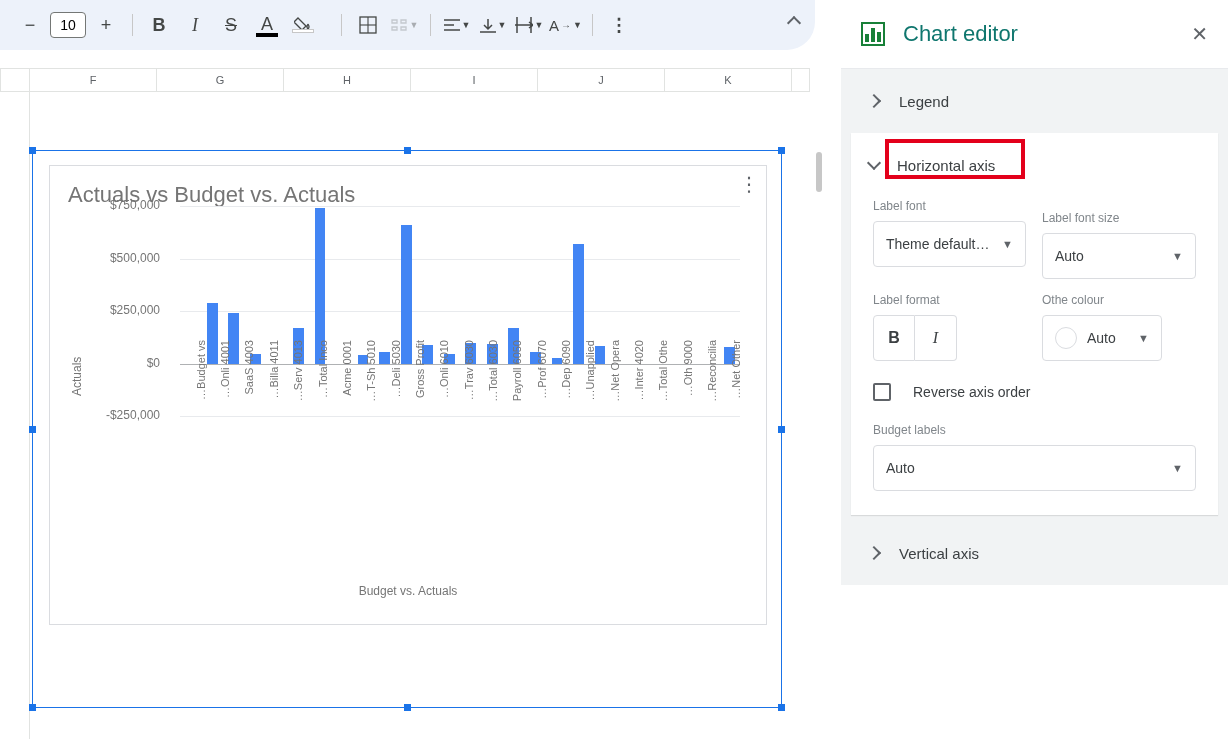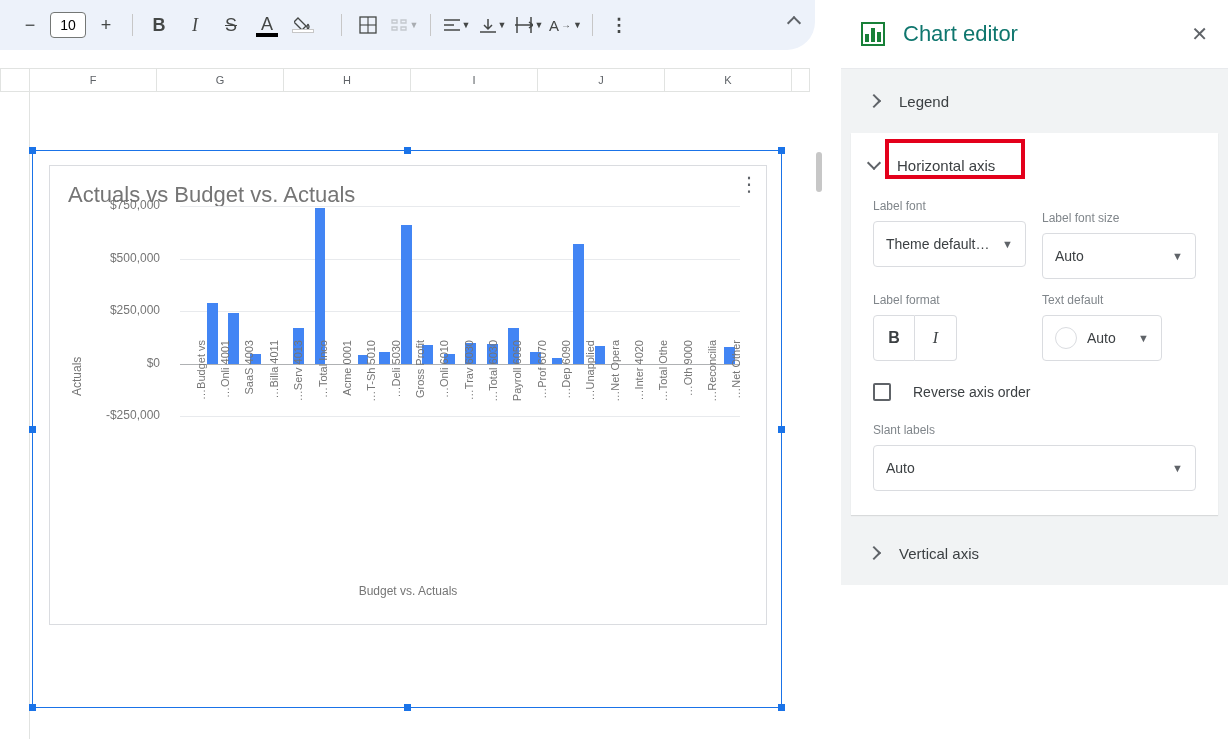--- a/index.html
+++ b/index.html
@@ -267,35 +267,35 @@
             <div style="display:flex;">
               <div class="fmt-btn">
                   <b>B</b>
                 </div>
               <div class="fmt-btn">
                   <i style="font-family:serif;">I</i>
                 </div>
             </div>
           </div>
           <div style="width:154px;">
-            <div class="field-label2">Text default</div>
+            <div class="field-label2">Othe colour</div>
             <div class="ctl" style="width:120px;">
               <span class="swatch"></span>
               <span>Auto</span>
                 <span class="caret">▼</span>
             </div>
           </div>
         </div>
 
         <div class="checkbox-row">
           <div class="chk"></div>
           <span>Reverse axis order</span>
         </div>
 
-        <div class="field-label2">Slant labels</div>
+        <div class="field-label2">Budget labels</div>
         <div class="ctl">
           <span>Auto</span>
             <span class="caret">▼</span>
         </div>
       </div>
     </div>
 
     <div class="collapsed-section" style="margin-top:6px;">
       <span class="chev chev-right"></span>
       <span>Vertical axis</span>

